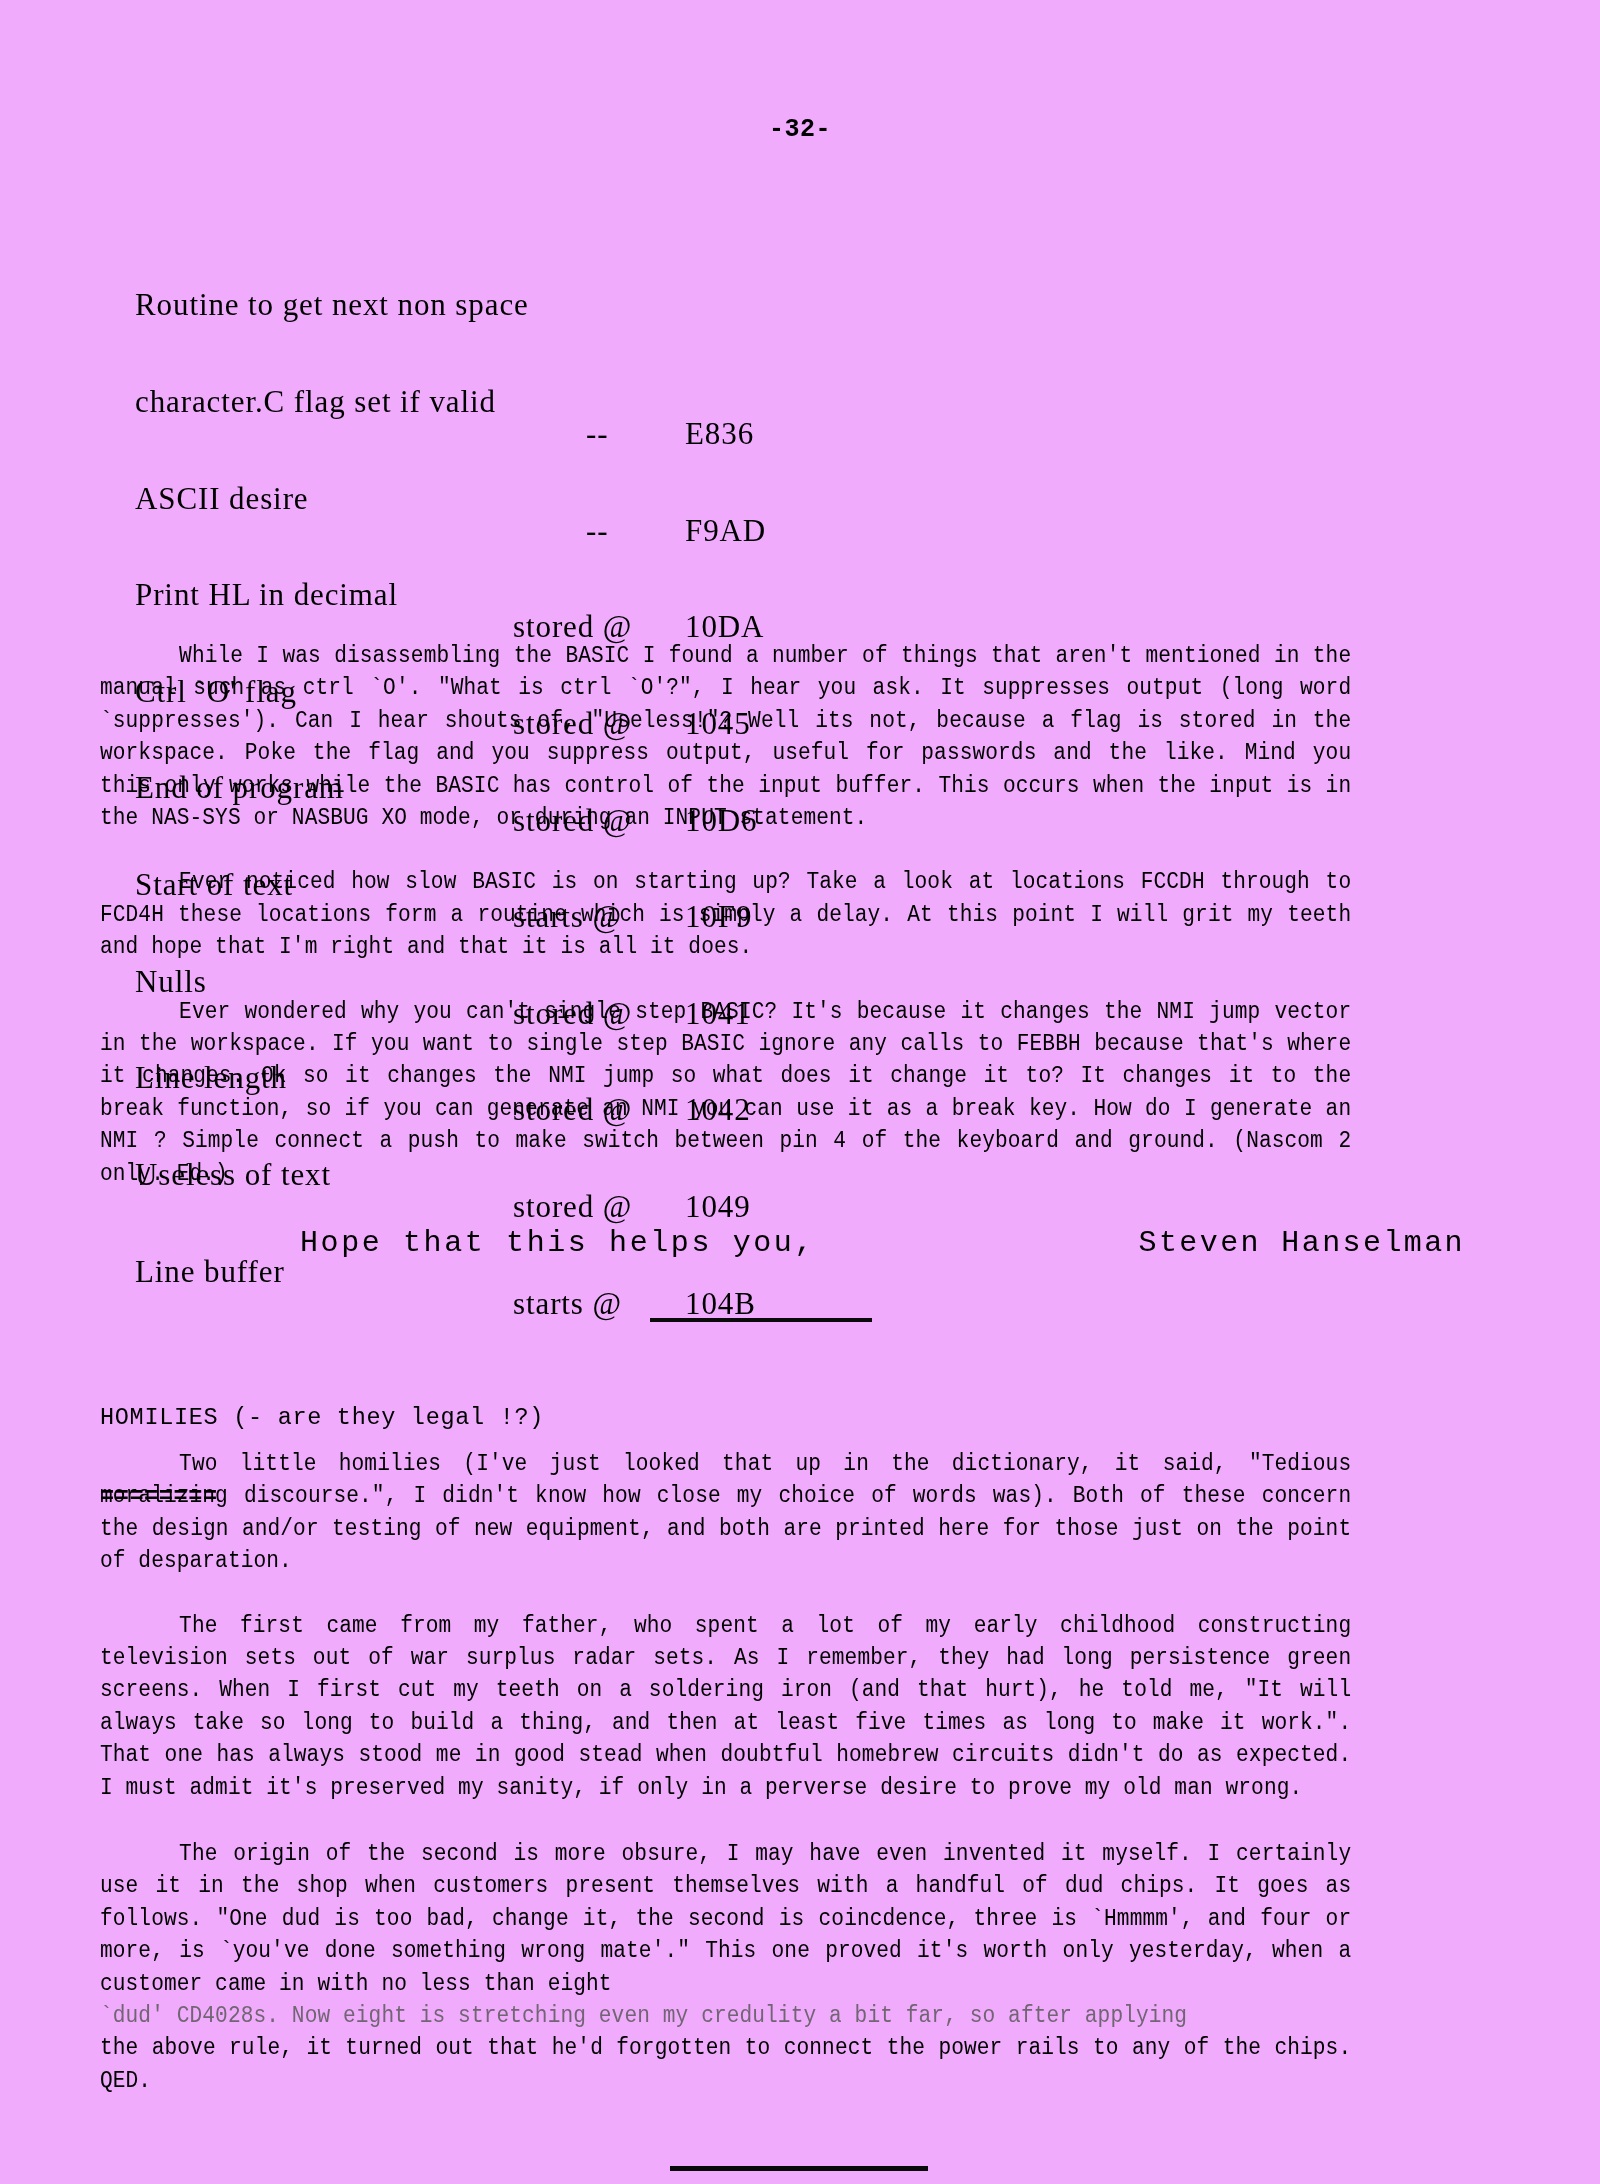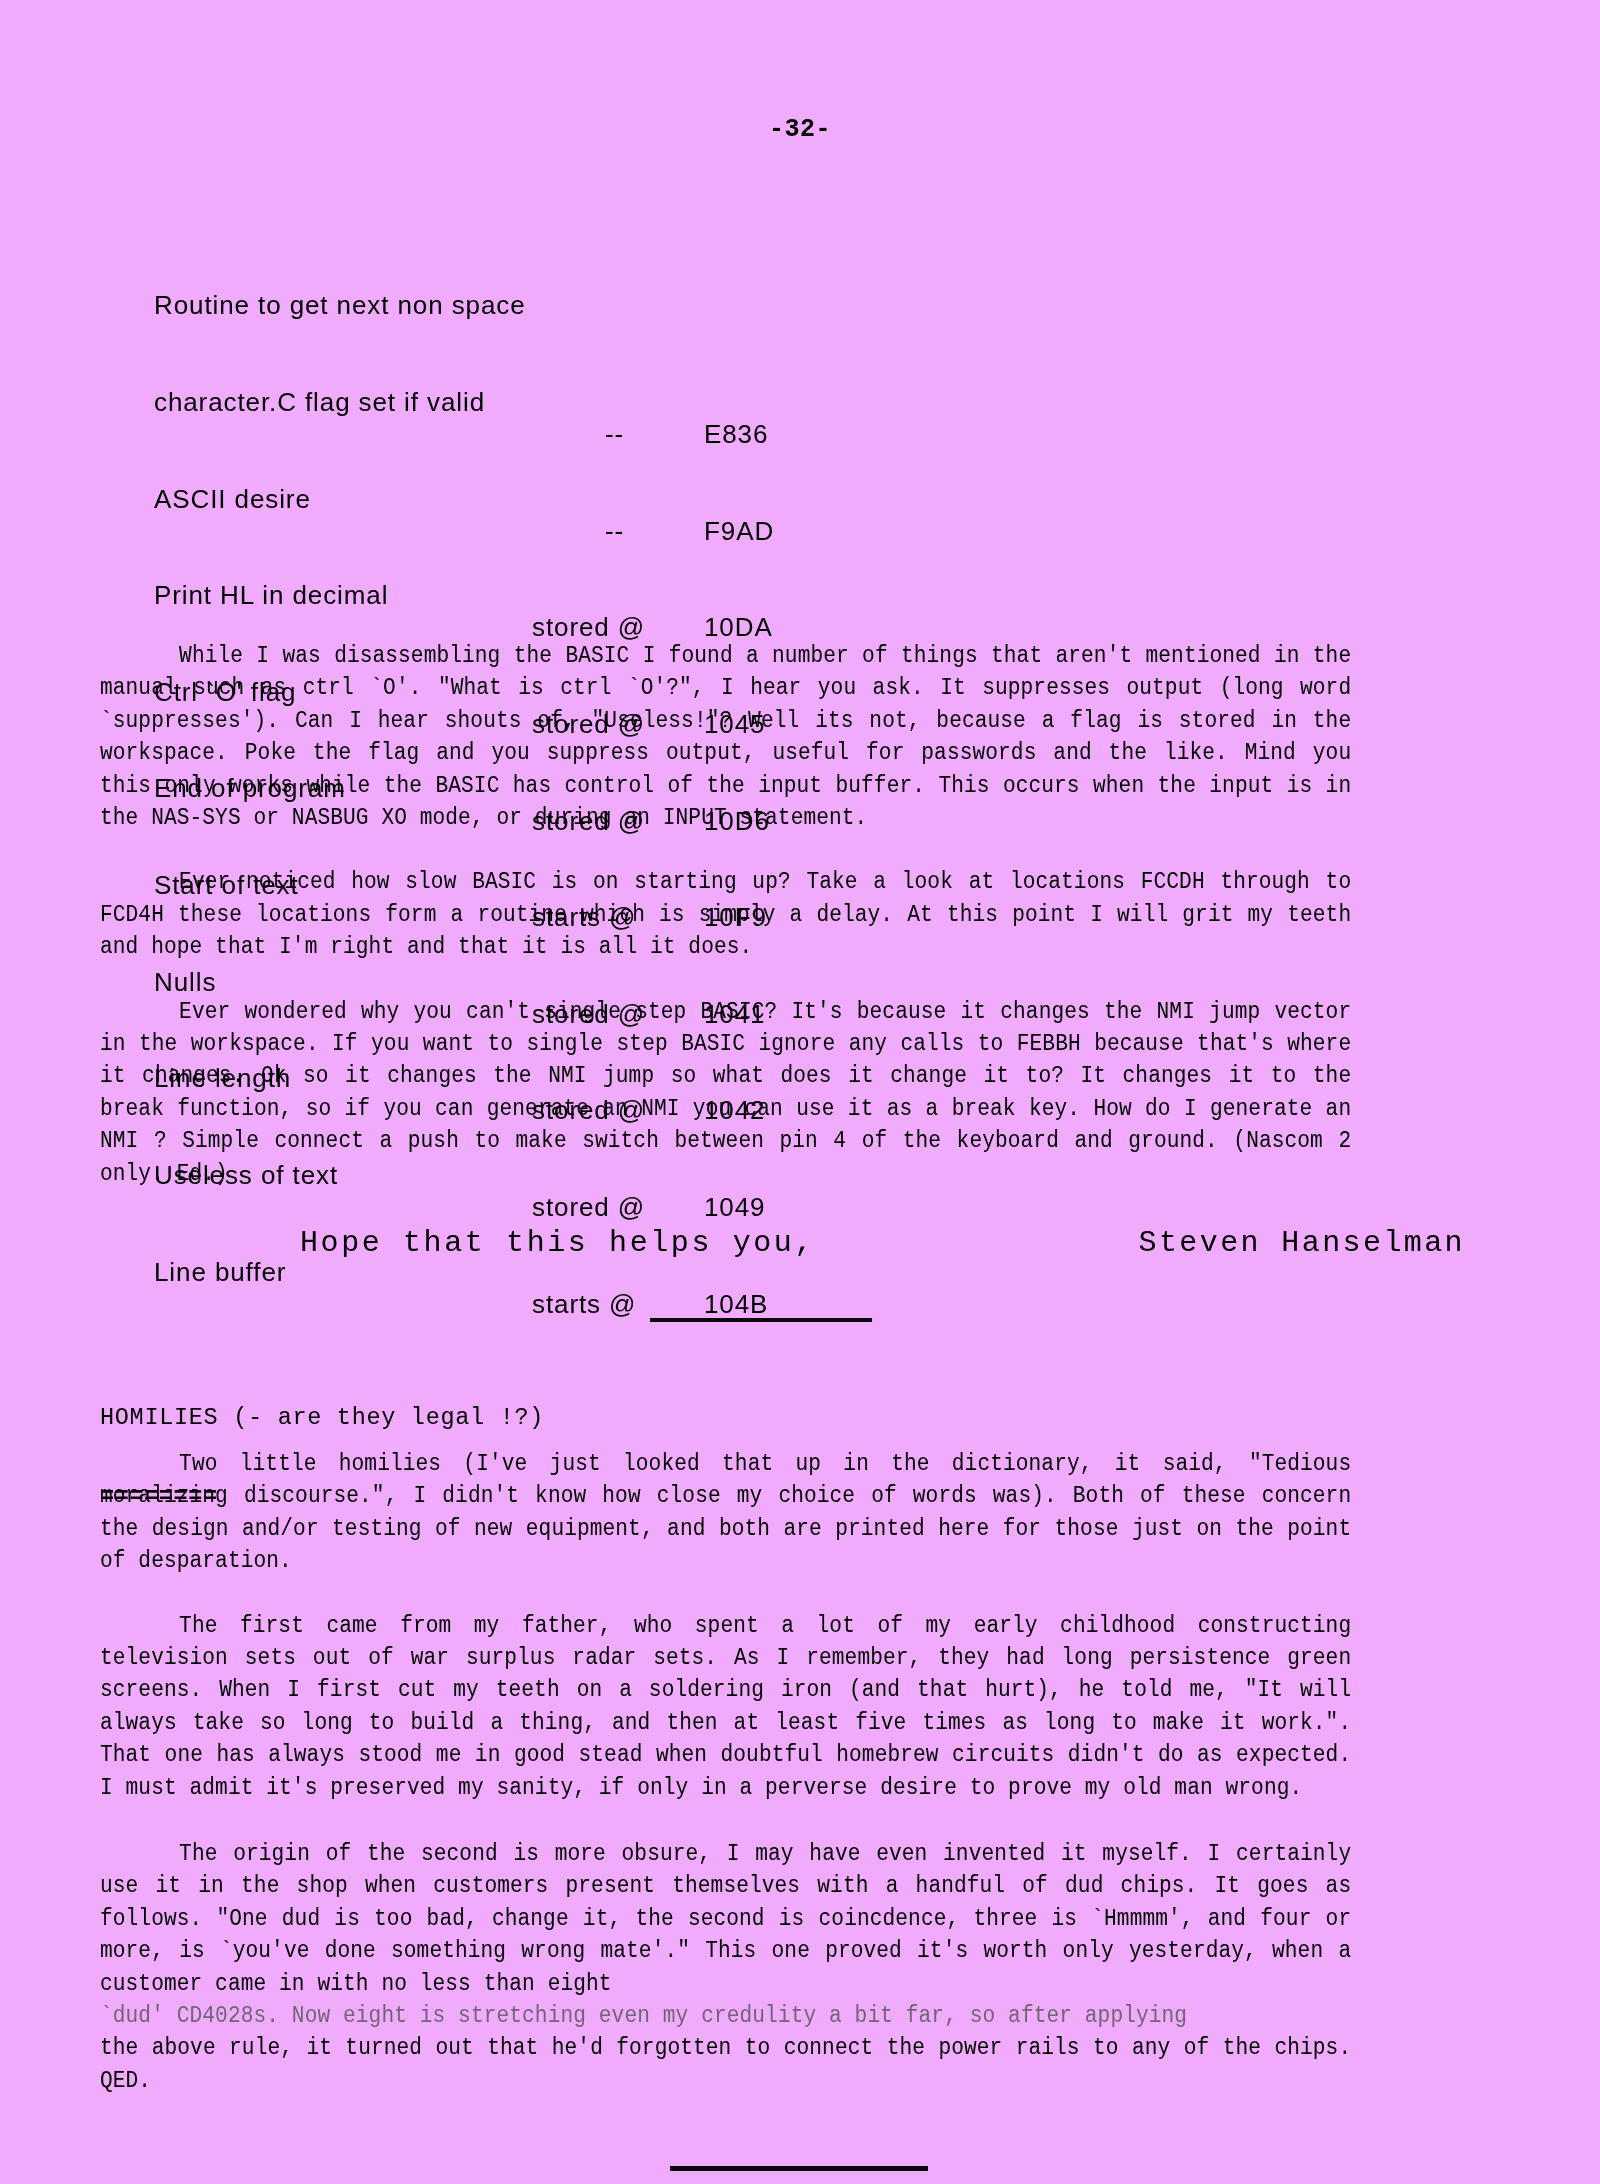--- a/index.html
+++ b/index.html
@@ -37,26 +37,25 @@
     font-weight: bold;
     letter-spacing: 0.5px;
   }
 
   
   .listing {
     position: absolute;
     left: 135px;
     top: 225px;
     width: 1100px;
-    font-family: Liberation Sans, sans-serif;
-    font-size: 26px;
+    font-family: Liberation Serif, serif;
+    font-size: 31px;
     line-height: 32.2px;
     letter-spacing: 0.9px;
     white-space: pre;
-    margin-left: 19px;
   }
   .listing-row {
     display: block;
     white-space: pre;
   }
 
   
   .body-block {
     position: absolute;
     left: 100px;

